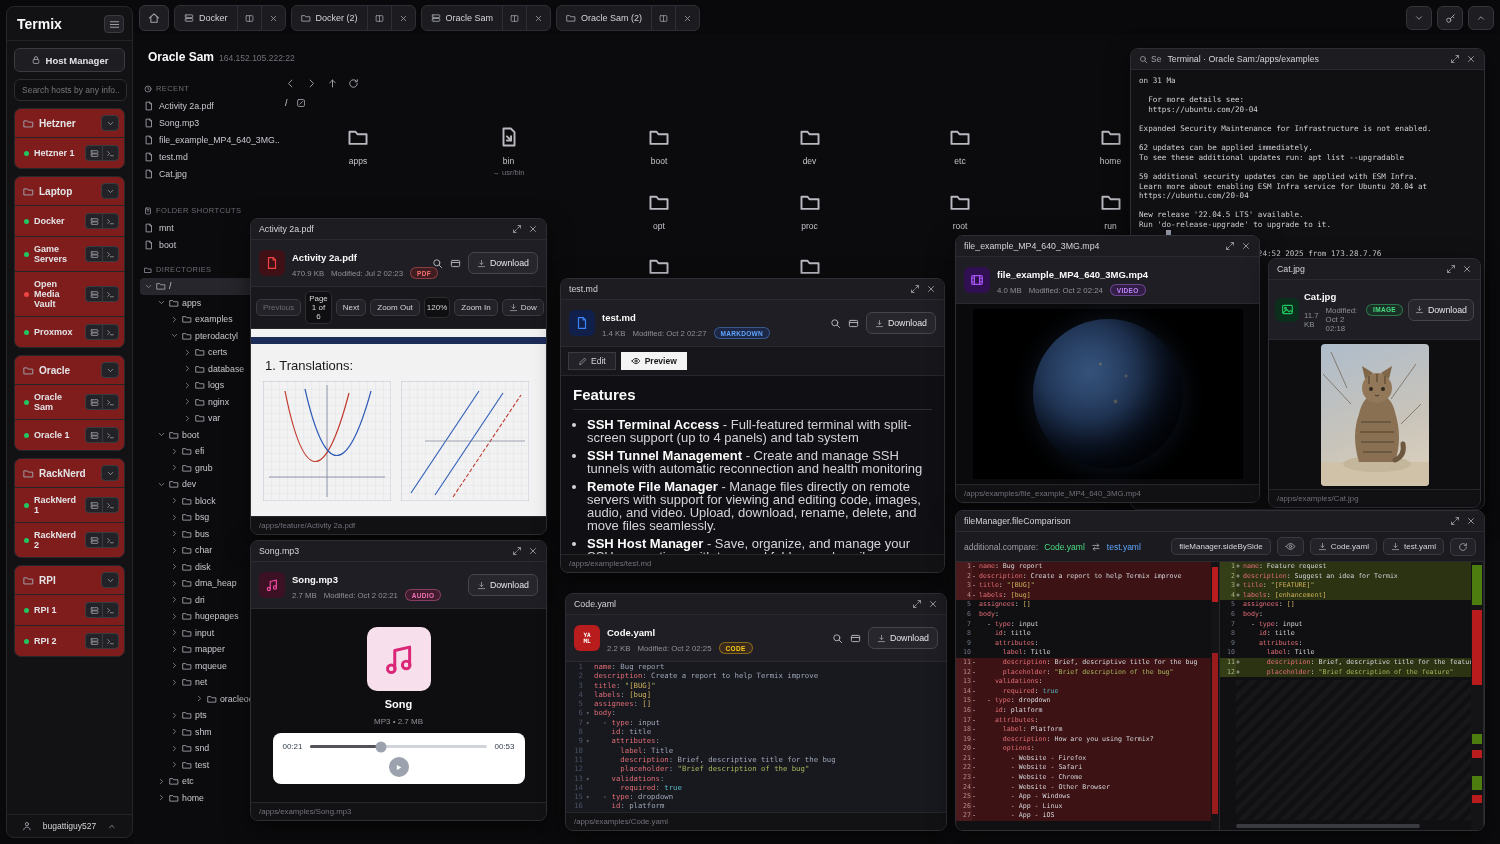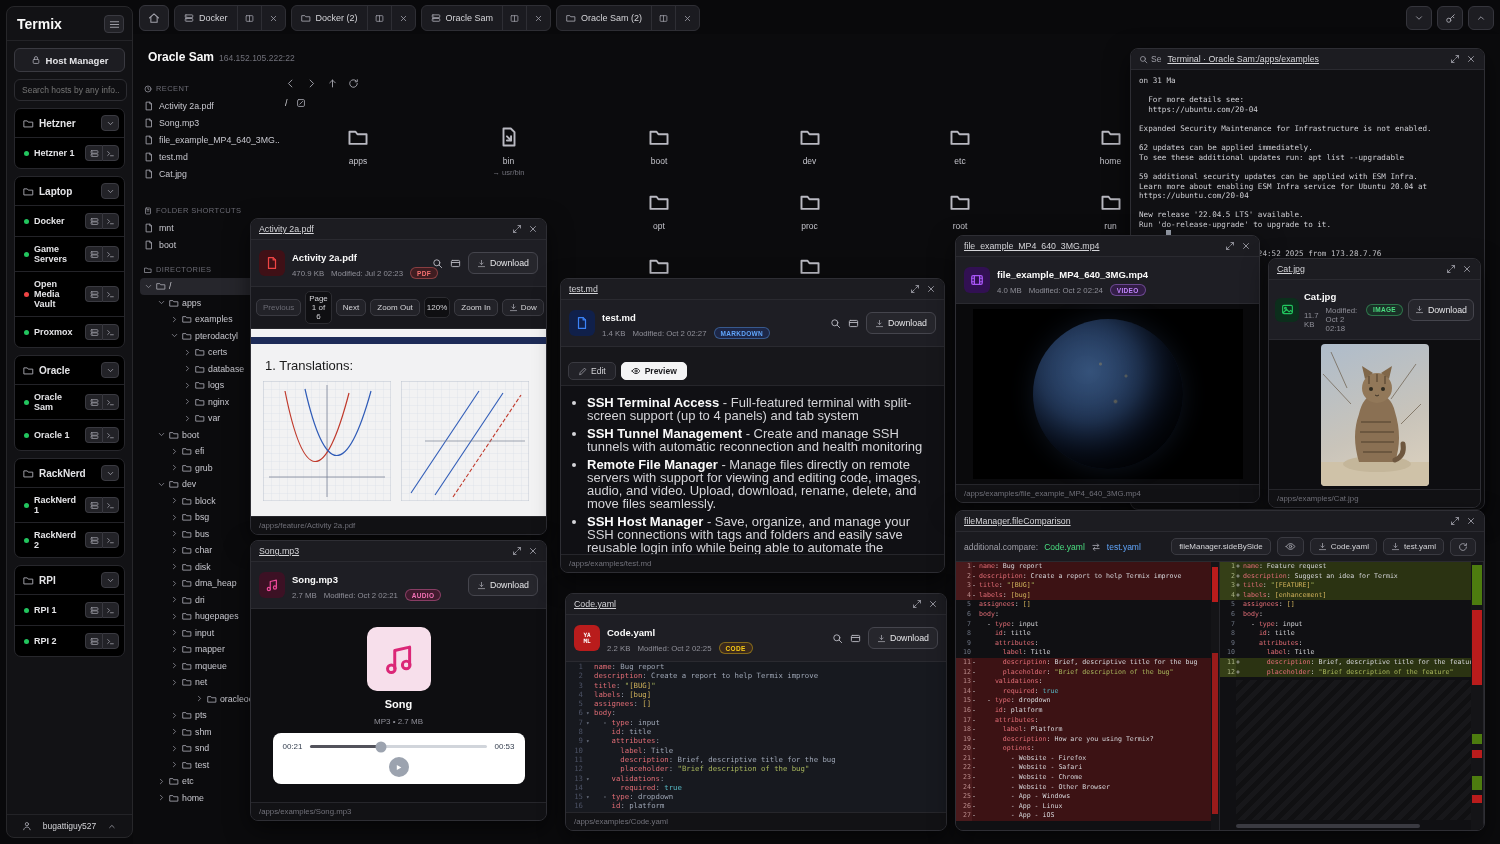--- a/index.html
+++ b/index.html
@@ -15,21 +15,21 @@
     background:#121215; border:1px solid #27272a; border-radius:8px;
     display:flex; flex-direction:column; overflow:hidden; }
   .sb-head { display:flex; align-items:center; justify-content:space-between; padding:8px 8px 7px 10px; border-bottom:1px solid #232327; }
   .sb-title { font-size:14px; font-weight:bold; color:#fafafa; }
   .sb-menu-btn { width:20px; height:18px; background:#222227; border:1px solid #3a3a41; border-radius:4px; }
   .sb-hostmgr { margin:7px 7px 0 7px; height:24px; background:#1d1d22; border:1px solid #3a3a41; border-radius:6px;
     display:flex; align-items:center; justify-content:center; gap:5px; font-size:9.5px; color:#e4e4e7; font-weight:bold; }
   .sb-search { margin:7px 7px 0 7px; height:22px; background:#0f0f12; border:1px solid #2c2c31; border-radius:6px;
     font-size:8.5px; color:#8f8f98; padding:0 7px; width:113px; font-family:"Liberation Sans",sans-serif; }
   .sb-groups { flex:1; overflow:hidden; padding:7px 7px 0 7px; display:flex; flex-direction:column; gap:7px; }
-  .sb-group { background:#000000; border:1px solid #27272c; border-radius:7px; overflow:hidden; }
+  .sb-group { background:#7f1d1d; border:1px solid #27272c; border-radius:7px; overflow:hidden; }
   .sb-group-head { display:flex; align-items:center; gap:5px; padding:6px 5px 6px 8px; }
   .sb-group-label { font-size:10px; font-weight:bold; color:#e4e4e7; flex:1; }
   .sb-chev-btn { width:18px; height:16px; background:#222227; border:1px solid #3a3a41; border-radius:4px; display:flex; align-items:center; justify-content:center; }
   .sb-host { display:flex; align-items:center; gap:5px; padding:7px 5px 7px 9px; border-top:1px solid #232328; }
   .dot { width:5px; height:5px; border-radius:50%; flex:0 0 auto; }
   .dot.online { background:#22c55e; } .dot.offline { background:#ef4444; }
   .sb-host-name { font-size:9px; font-weight:bold; color:#e4e4e7; flex:1; line-height:10px; }
   .sb-host-btns { display:flex; }
   .sb-host-btn { width:17px; height:16px; background:#222227; border:1px solid #3a3a41; display:flex; align-items:center; justify-content:center; }
   .sb-host-btn:first-child { border-radius:4px 0 0 4px; border-right:none; }
@@ -61,21 +61,21 @@
   .fm-crumb { position:absolute; left:152px; top:64px; display:flex; gap:8px; align-items:center; font-size:9px; color:#d4d4d8; }
   .grid-cell { position:absolute; width:150px; text-align:center; color:#c4c4cb; }
   .grid-cell .glabel { font-size:8.5px; margin-top:4px; }
   .grid-cell .gsub { font-size:7.5px; color:#71717a; margin-top:2px; }
 
   
   .win { position:absolute; background:#151519; border:1px solid #2e2e34; border-radius:8px;
     display:flex; flex-direction:column; overflow:hidden; box-shadow:0 8px 24px rgba(0,0,0,.55); }
   .win-title { height:21px; background:#1c1c21; border-bottom:1px solid #2a2a30; display:flex; align-items:center;
     padding:0 8px; font-size:8.8px; color:#d4d4d8; gap:6px; flex:0 0 auto; }
-  .win-title .t { flex:1;text-decoration:underline; }
+  .win-title .t { flex:1; }
   .wt-ic { width:10px; height:10px; color:#a1a1aa; }
   .filebar { background:#1e1e24; border-bottom:1px solid #2a2a30; display:flex; align-items:center; gap:7px; padding:7px 8px; flex:0 0 auto; }
   .ftype { width:26px; height:26px; border-radius:6px; display:flex; align-items:center; justify-content:center; flex:0 0 auto; }
   .fmeta { flex:1; min-width:0; }
   .fname { font-size:9.5px; font-weight:bold; color:#fafafa; white-space:nowrap; overflow:hidden; }
   .finfo { font-size:7.8px; color:#8f8f98; margin-top:2px; display:flex; gap:7px; align-items:center; white-space:nowrap; }
   .badge { font-size:6.5px; font-weight:bold; padding:1.5px 6px; border-radius:8px; letter-spacing:.3px; }
   .dl-btn { height:22px; background:#26262c; border:1px solid #45454d; border-radius:6px; display:flex; align-items:center;
     gap:4px; padding:0 8px; font-size:8.8px; color:#e4e4e7; white-space:nowrap; flex:0 0 auto; }
   .hb-ic { width:11px; height:11px; color:#b4b4bc; }
@@ -99,21 +99,21 @@
   .audio-sub { font-size:8px; color:#8f8f98; }
   .player { width:252px; background:#ffffff; border-radius:8px; padding:9px 10px 7px; }
   .pl-row { display:flex; align-items:center; gap:7px; font-size:8px; color:#374151; }
   .pl-track { flex:1; height:3px; background:#d1d5db; border-radius:2px; position:relative; }
   .pl-fill { position:absolute; left:0; top:0; bottom:0; width:40%; background:#52525b; border-radius:2px; }
   .pl-knob { position:absolute; left:40%; top:50%; width:11px; height:11px; border-radius:50%; background:#9ca3af; transform:translate(-50%,-50%); }
   .pl-play { width:20px; height:20px; border-radius:50%; background:#9ca3af; margin:6px auto 0; display:flex; align-items:center; justify-content:center; }
 
   
   .md-tabs { display:flex; gap:5px; padding:5px 7px; background:#17171b; border-bottom:1px solid #26262b; flex:0 0 auto; }
-  .md-tab { display:flex; align-items:center; gap:4px; font-size:8.5px; padding:3px 9px; border-radius:5px;margin-top:10px; }
+  .md-tab { display:flex; align-items:center; gap:4px; font-size:8.5px; padding:3px 9px; border-radius:0; }
   .md-tab.inactive { background:#222228; border:1px solid #3a3a41; color:#d4d4d8; }
   .md-tab.active { background:#f4f4f5; border:1px solid #f4f4f5; color:#18181b; font-weight:bold; }
   .md-body { background:#101014; padding:10px 12px; overflow:hidden; }
   .md-h1 { font-size:15px; font-weight:bold; color:#fafafa; border-bottom:1px solid #2e2e34; padding-bottom:6px; margin-bottom:8px; }
   .md-li { font-size:13px; color:#d4d4d8; line-height:13px; margin:0 0 5px 14px; list-style:disc; }
   .md-li b { color:#fafafa; }
 
   
   .code-body { background:#17191f; overflow:hidden; font-size:7.3px; line-height:9.3px; }
   .code-line { display:flex; white-space:pre; }
@@ -1562,20 +1562,21 @@
           <span class="ic" style="width:10px;height:10px;color:#18181b">
             <svg viewBox="0 0 16 16" fill="none" stroke="currentColor" stroke-width="1.4" stroke-linecap="round" stroke-linejoin="round">
               <path d="M1.8 8s2.4-4.2 6.2-4.2S14.2 8 14.2 8 11.8 12.2 8 12.2 1.8 8 1.8 8z"></path>
               <circle cx="8" cy="8" r="1.8"></circle>
             </svg>
           </span>
           <span>Preview</span>
         </button>
     </div>
     <div class="win-body md-body">
+      <div class="md-h1">Features</div>
       <ul id="md-features">
           <li class="md-li"><b>SSH Terminal Access</b> - Full-featured terminal with split-screen support (up to 4 panels) and tab system</li>
           <li class="md-li"><b>SSH Tunnel Management</b> - Create and manage SSH tunnels with automatic reconnection and health monitoring</li>
           <li class="md-li"><b>Remote File Manager</b> - Manage files directly on remote servers with support for viewing and editing code, images, audio, and video. Upload, download, rename, delete, and move files seamlessly.</li>
           <li class="md-li"><b>SSH Host Manager</b> - Save, organize, and manage your SSH connections with tags and folders and easily save reusable login info while being able to automate the deploying of</li>
         </ul>
     </div>
     <div class="win-footer">/apps/examples/test.md</div>
   </div>
 

